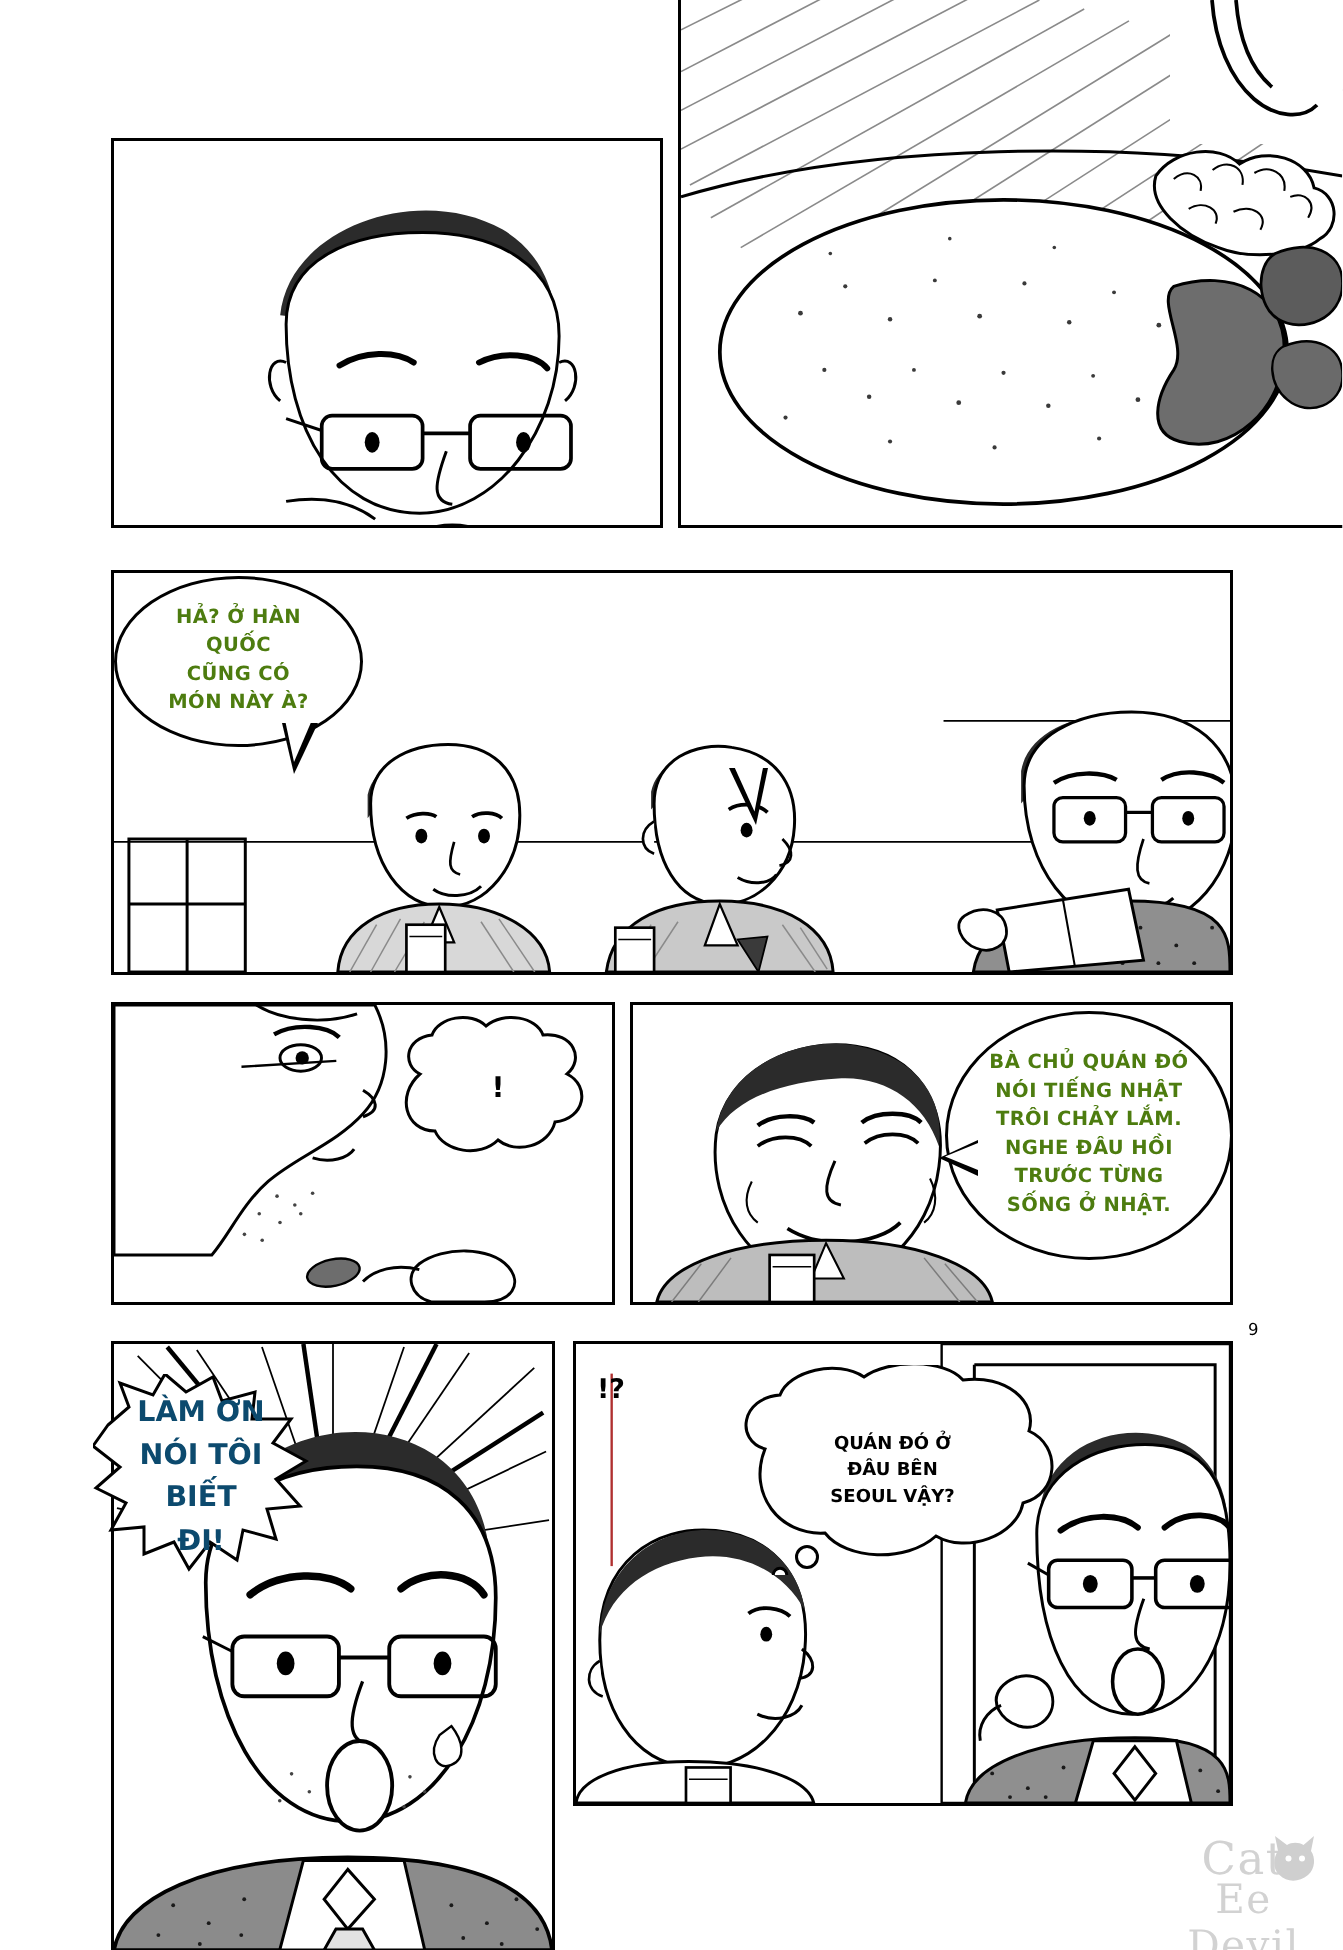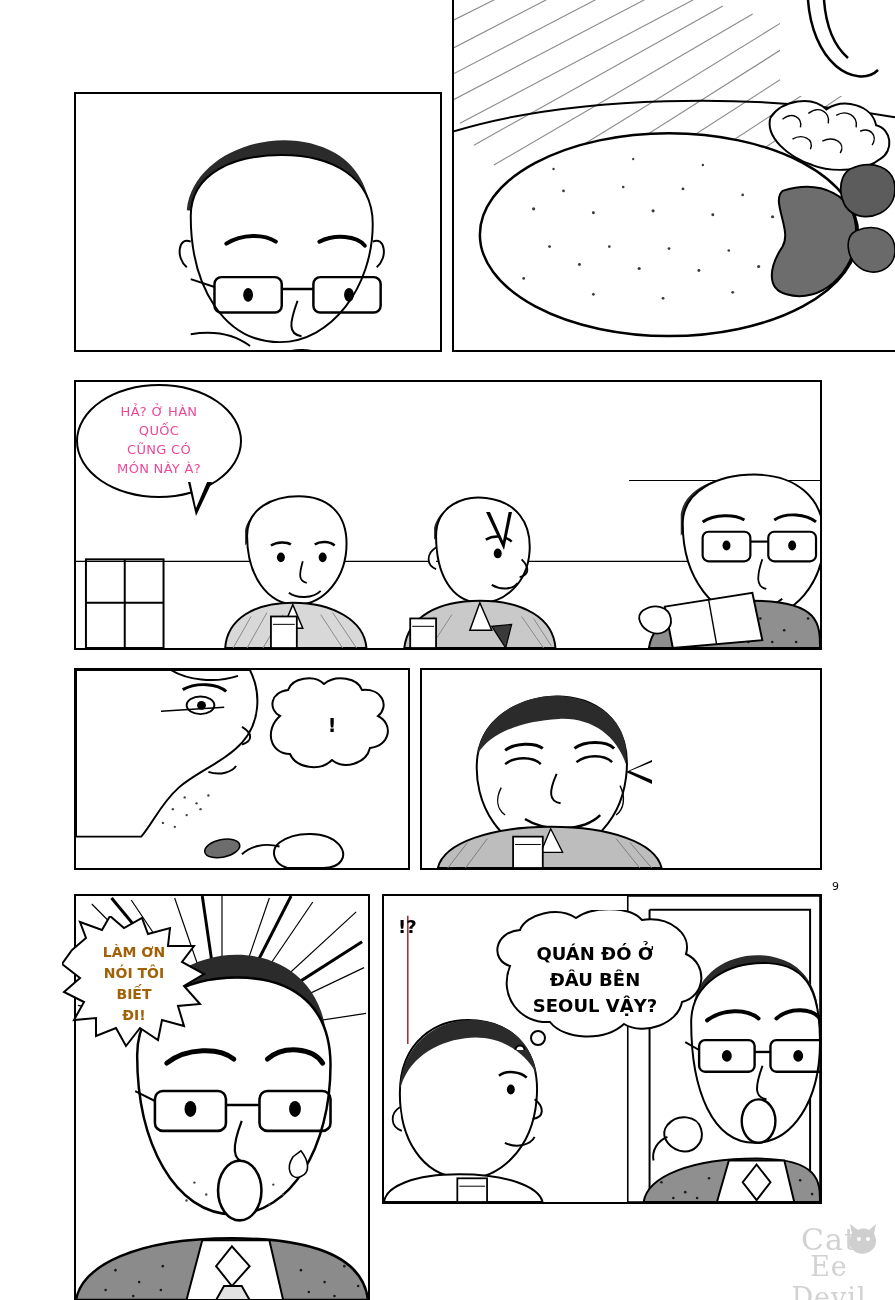--- a/index.html
+++ b/index.html
@@ -40,25 +40,25 @@
     border-radius: 50% / 50%;
     box-sizing: border-box;
     display: flex;
     align-items: center;
     justify-content: center;
     text-align: center;
     z-index: 5;
   }
   .bubble .txt {
     font-family: "DejaVu Sans", sans-serif;
-    font-weight: 400;
+    font-weight: 700;
     font-size: 13px;
     line-height: 1.45;
     letter-spacing: 0.3px;
-    color: #ec4899;
+    color: #4d7c0f;
     padding: 4px 8px;
     white-space: pre-line;
   }
   .bubble-tail {
     position: absolute;
     width: 0; height: 0;
     z-index: 6;
   }
 
   
@@ -68,24 +68,24 @@
   }
   .bubble-spiky svg { display: block; }
   .bubble-spiky .txt {
     position: absolute;
     inset: 0;
     display: flex;
     align-items: center;
     justify-content: center;
     text-align: center;
     font-weight: 700;
-    font-size: 14px;
+    font-size: 19px;
     line-height: 1.5;
     white-space: pre-line;
-    color: #a16207;
+    color: #0c4a6e;
   }
 
   
   .cloud {
     position: absolute;
     z-index: 5;
   }
   .cloud svg { display: block; }
   .cloud .txt {
     position: absolute;
@@ -445,20 +445,28 @@
             <path d="M196 172 L220 202"></path>
             <path d="M210 176 L232 202"></path>
         </g>
 
         <rect x="92" y="170" width="30" height="32" fill="#fff" stroke="#000" stroke-width="1.8"></rect>
         <path d="M94 178 L120 178" stroke="#000" stroke-width="1"></path>
       </svg>
     </div>
   </div>
 
+  <div class="bubble" style="left:630px; top:674px; width:192px; height:166px;">
+    <div class="txt">BÀ CHỦ QUÁN ĐÓ
+NÓI TIẾNG NHẬT
+TRÔI CHẢY LẮM.
+NGHE ĐÂU HỒI
+TRƯỚC TỪNG
+SỐNG Ở NHẬT.</div>
+  </div>
   <div class="bubble-tail" style="left:626px; top:760px; border-top:12px solid transparent; border-bottom:12px solid transparent; border-right:26px solid #000;"></div>
   <div class="bubble-tail" style="left:630px; top:762px; border-top:9px solid transparent; border-bottom:9px solid transparent; border-right:22px solid #fff;"></div>
 
   <div class="pagenum" style="left:832px; top:880px;">9</div>
 
   <div class="panel" style="left:74px; top:894px; width:296px; height:406px; border-bottom:none;">
     <div class="art">
       <svg viewBox="0 0 296 406" preserveAspectRatio="none">
         <rect x="0" y="0" width="296" height="406" fill="#fff"></rect>
 
@@ -611,21 +619,21 @@
 
   <div class="sfx" style="left:398px; top:916px; font-size:18px;">!?</div>
 
   <div class="cloud" style="left:480px; top:910px; width:230px; height:140px;">
     <svg viewBox="0 0 230 140">
       <path d="M30 56 C10 50, 14 22, 40 20 C46 4, 78 -4, 96 8 C112 -4, 150 -4, 162 10 C190 6, 212 24, 206 44
                C228 54, 226 86, 202 92 C198 114, 164 126, 144 114 C124 132, 84 130, 70 112 C40 114, 18 86, 30 56 Z" fill="#fff" stroke="#000" stroke-width="2"></path>
       <circle cx="58" cy="128" r="7" fill="#fff" stroke="#000" stroke-width="2"></circle>
       <circle cx="40" cy="140" r="4.5" fill="#fff" stroke="#000" stroke-width="2"></circle>
     </svg>
-    <div class="txt" style="font-size:18px;">QUÁN ĐÓ Ở
+    <div class="txt" style="font-size:12px;">QUÁN ĐÓ Ở
 ĐÂU BÊN
 SEOUL VẬY?</div>
   </div>
 
   <div class="watermark" style="left:770px; top:1222px; width:118px;">
     <div class="wm1">Cat</div>
     <div class="wm2">Ee Devil</div>
 
   </div>
 

